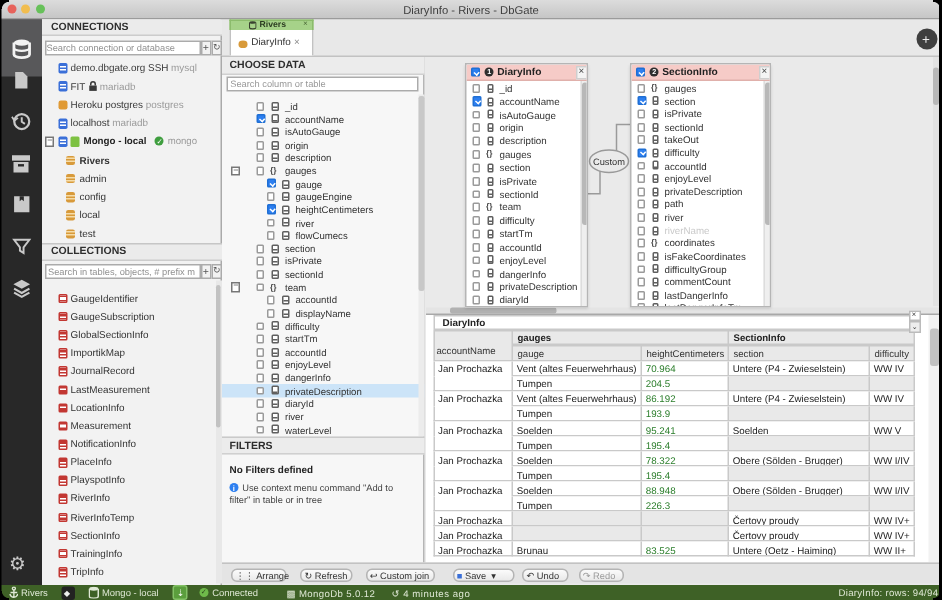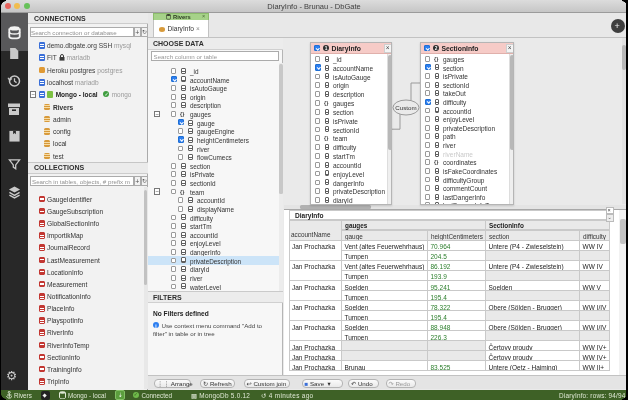--- a/index.html
+++ b/index.html
@@ -21,21 +21,21 @@
 .blutab:after{content:"";position:absolute;left:1px;top:2px;width:4.2px;height:1px;background:#fff;}
 .blutab:before{content:"";position:absolute;left:1px;top:4.2px;width:4.2px;height:1px;background:#fff;}
 .sbx{position:absolute;background:#fff;border:1px solid #ababab;}
 .sbtn{position:absolute;background:#f2f2f2;border:1px solid #ababab;color:#555;text-align:center;}
 .expander{position:absolute;width:6.4px;height:6.4px;border:1px solid #777;background:#fff;font-size:6px;line-height:5px;text-align:center;color:#444;}
 </style></head><body>
 <div class="ab" style="left:0;top:0;width:628px;height:13px;background:linear-gradient(#dcdcdc,#c6c6c6);border-bottom:1px solid #9b9b9b;"></div>
 <div class="ab" style="left:4.6px;top:3.2px;width:6.2px;height:6.2px;border-radius:50%;background:#e7635c;"></div>
 <div class="ab" style="left:14.2px;top:3.2px;width:6.2px;height:6.2px;border-radius:50%;background:#f1bd4f;"></div>
 <div class="ab" style="left:23.8px;top:3.2px;width:6.2px;height:6.2px;border-radius:50%;background:#67c15a;"></div>
-<div class="tx" style="left:0;top:2.4px;width:628px;text-align:center;font-size:7.5px;color:#3e3e3e;">DiaryInfo - Brunau - DbGate</div>
+<div class="tx" style="left:0;top:2.4px;width:628px;text-align:center;font-size:7.5px;color:#3e3e3e;">DiaryInfo - Rivers - DbGate</div>
 <div class="ab" style="left:0;top:13px;width:28px;height:376.5px;background:#282828;"></div>
 <div class="ab" style="left:0;top:13px;width:28px;height:38px;background:#58585a;"></div>
 <svg class="ab" style="left:7.5px;top:24.5px;" width="13" height="15" viewBox="0 0 14 14">
     <ellipse cx="7" cy="2.6" rx="5.6" ry="2.2" fill="#f2f2f2"></ellipse>
     <path d="M1.4 2.6v8.6c0 1.2 2.5 2.2 5.6 2.2s5.6-1 5.6-2.2V2.6" fill="none" stroke="#f2f2f2" stroke-width="2"></path>
     <path d="M1.4 6.4c0 1.2 2.5 2.2 5.6 2.2s5.6-1 5.6-2.2" fill="none" stroke="#f2f2f2" stroke-width="1.6"></path>
   </svg>
 <svg class="ab" style="left:8.0px;top:47.0px;" width="12" height="13" viewBox="0 0 14 14">
     <path d="M2.5 0.5h6l3.5 3.5v9.5h-9.5z" fill="#c9c9c9"></path>
   </svg>

